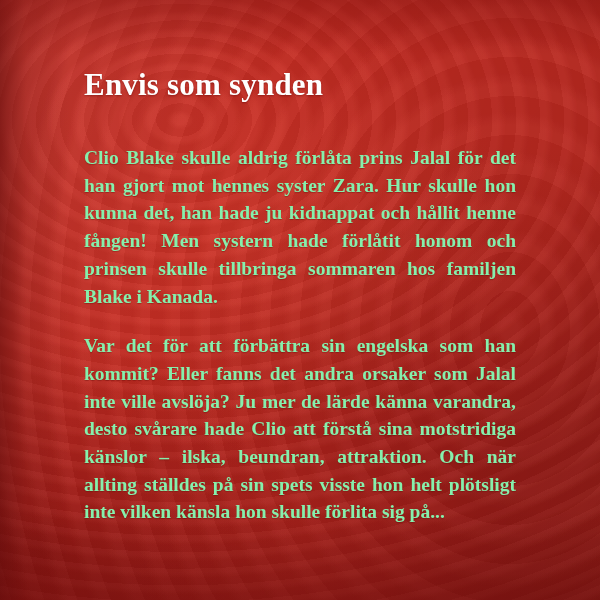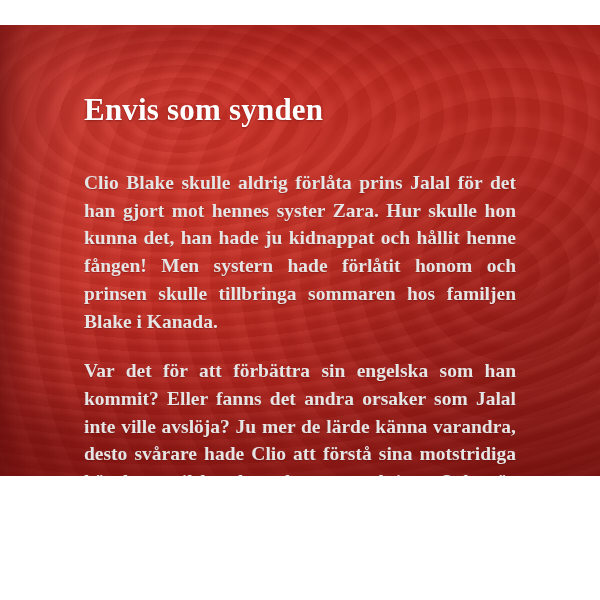--- a/index.html
+++ b/index.html
@@ -9,24 +9,23 @@
   body {
     width: 600px;
     height: 600px;
     overflow: hidden;
     font-family: "Liberation Serif", serif;
   }
 
   #book-back-cover {
     position: relative;
     width: 600px;
-    height: 451px;
+    height: 600px;
     background-color: #c32b22;
     overflow: hidden;
-    margin-top: 25px;
   }
 
   
   .bg-layer {
     position: absolute;
     inset: 0;
     pointer-events: none;
   }
   .bg-vignette {
     background:
@@ -73,21 +72,21 @@
     color: #ffffff;
     font-size: 31px;
     font-weight: bold;
     letter-spacing: 0.2px;
     margin: 0 0 42px 0;
     text-shadow: 0 1px 2px rgba(90,6,6,0.45);
     line-height: 1.1;
   }
 
   .blurb-paragraph {
-    color: #e5e5e5;
+    color: #86efac;
     font-size: 19.5px;
     font-weight: bold;
     line-height: 1.42;
     margin: 0 0 22px 0;
     text-align: justify;
     text-shadow: 0 1px 1px rgba(90,6,6,0.35);
     hyphens: manual;
   }
   .blurb-paragraph:last-child {
     margin-bottom: 0;

